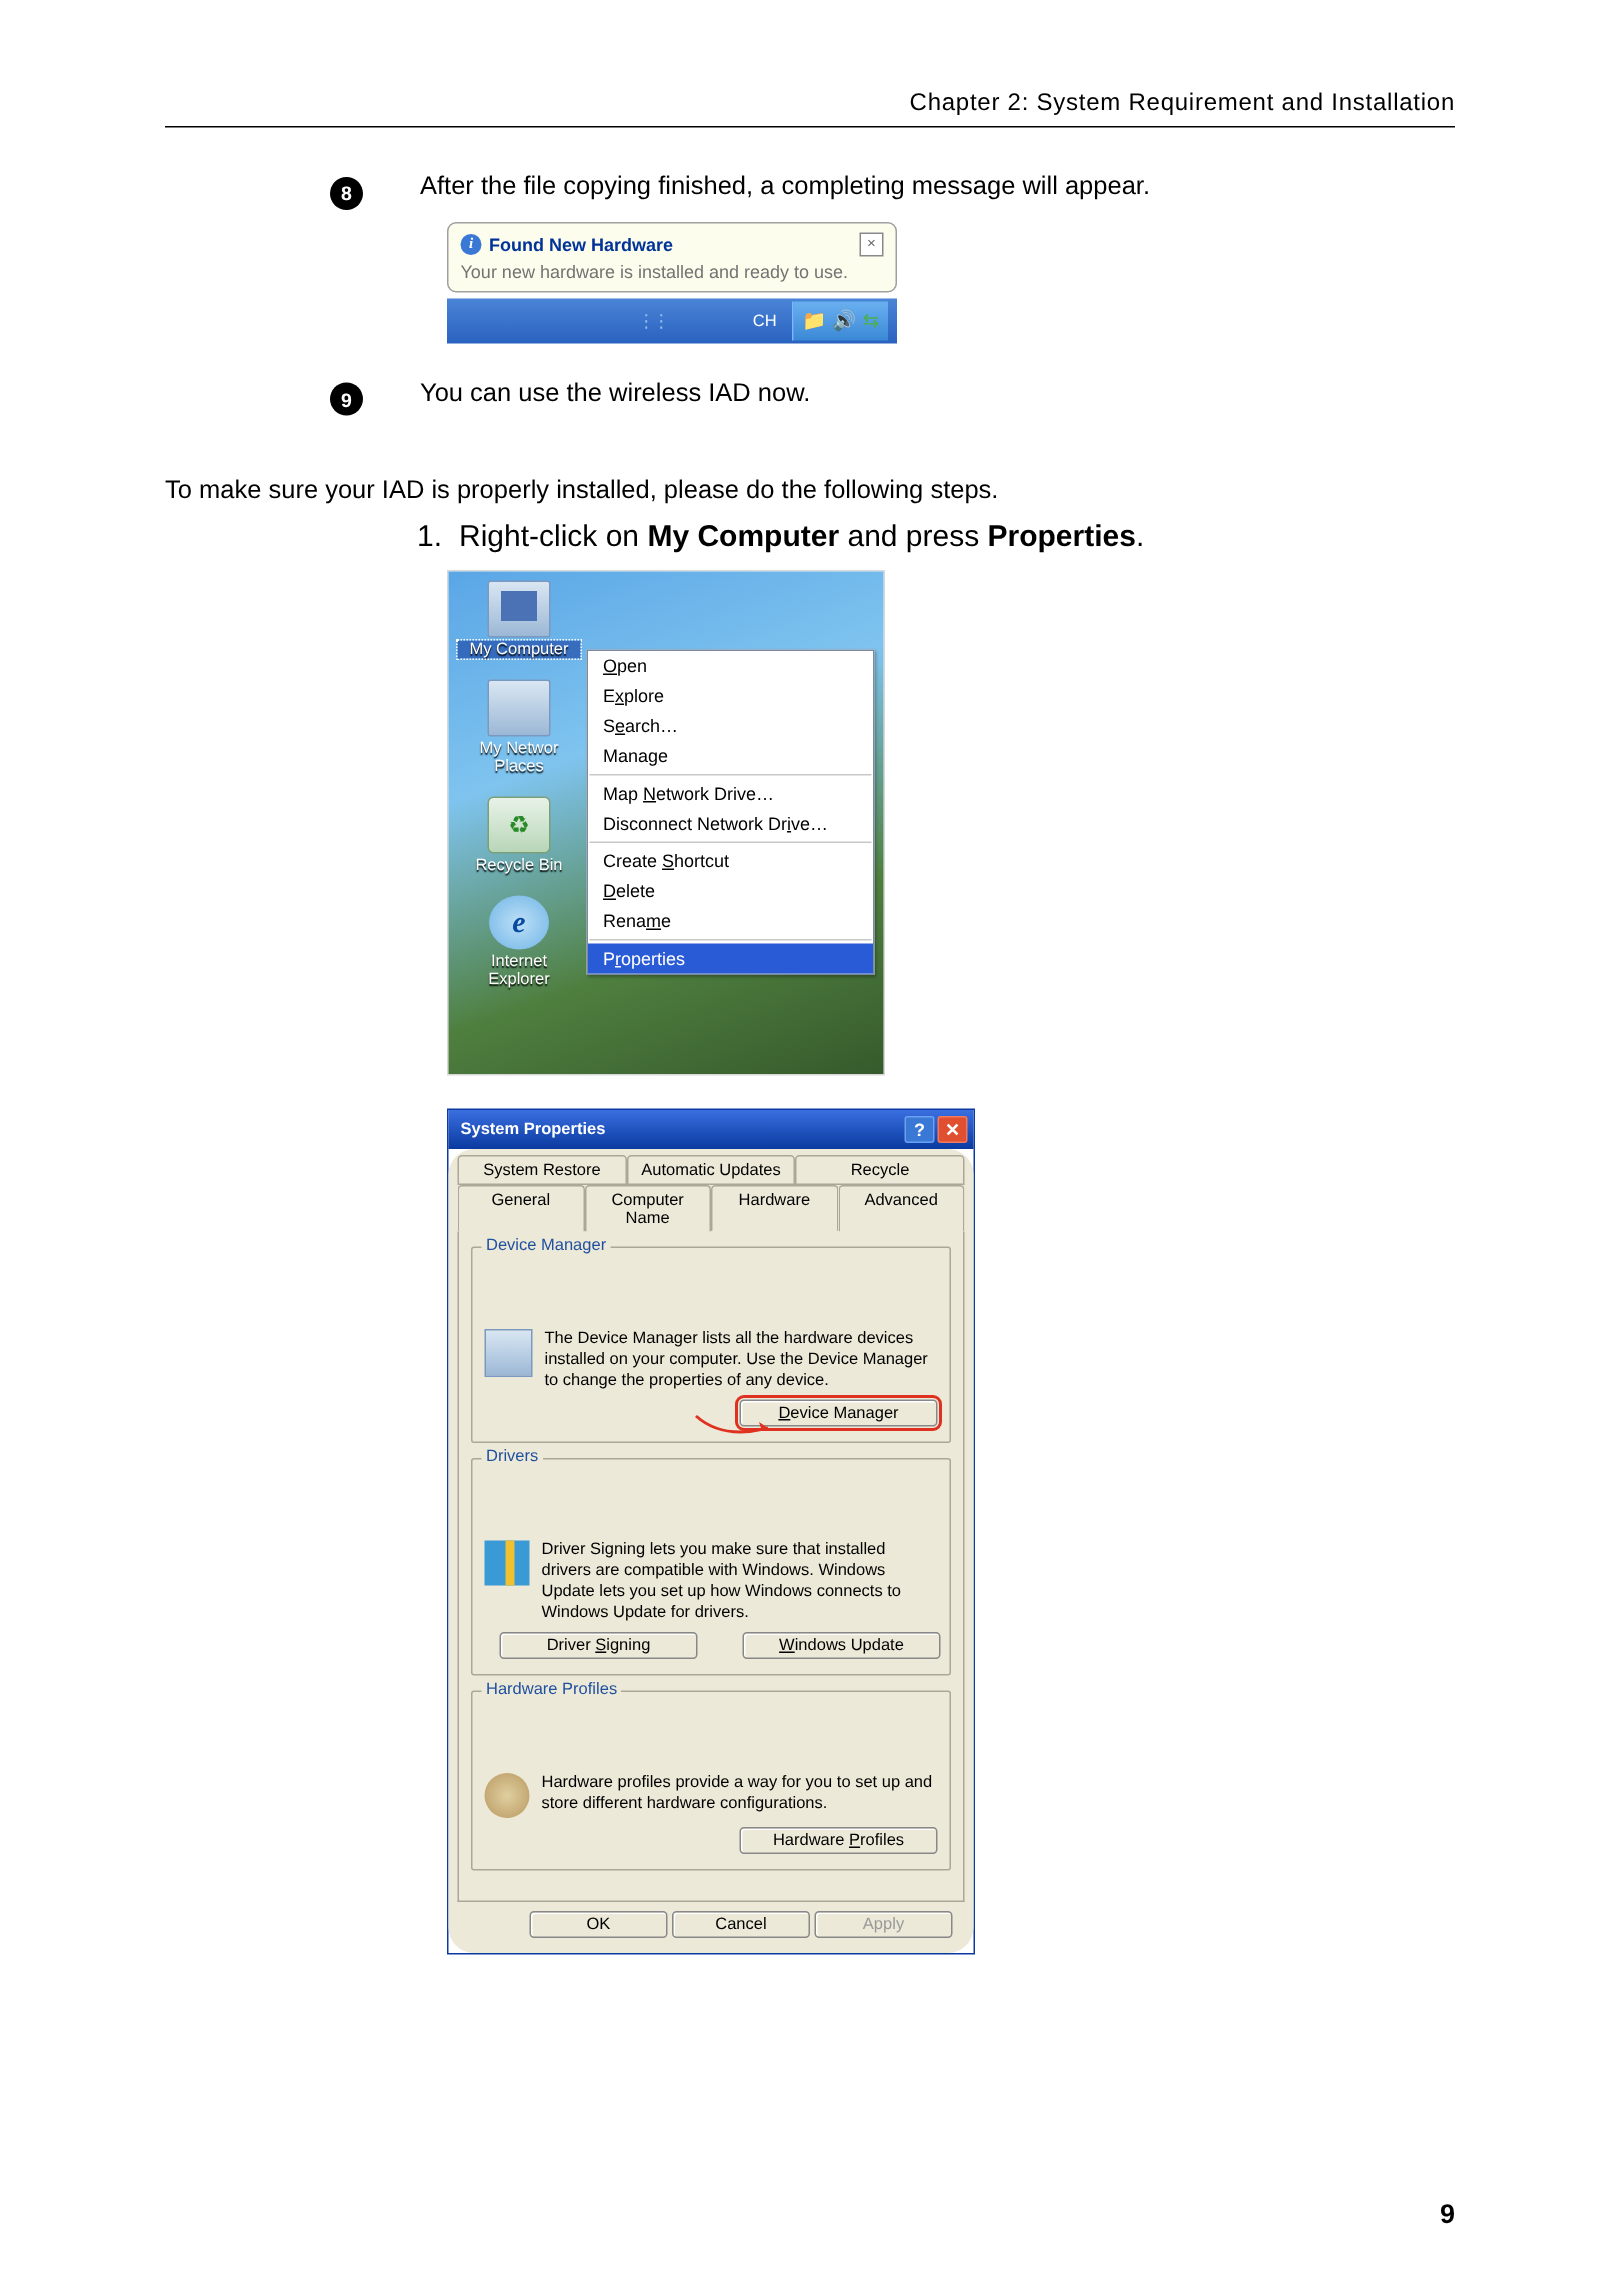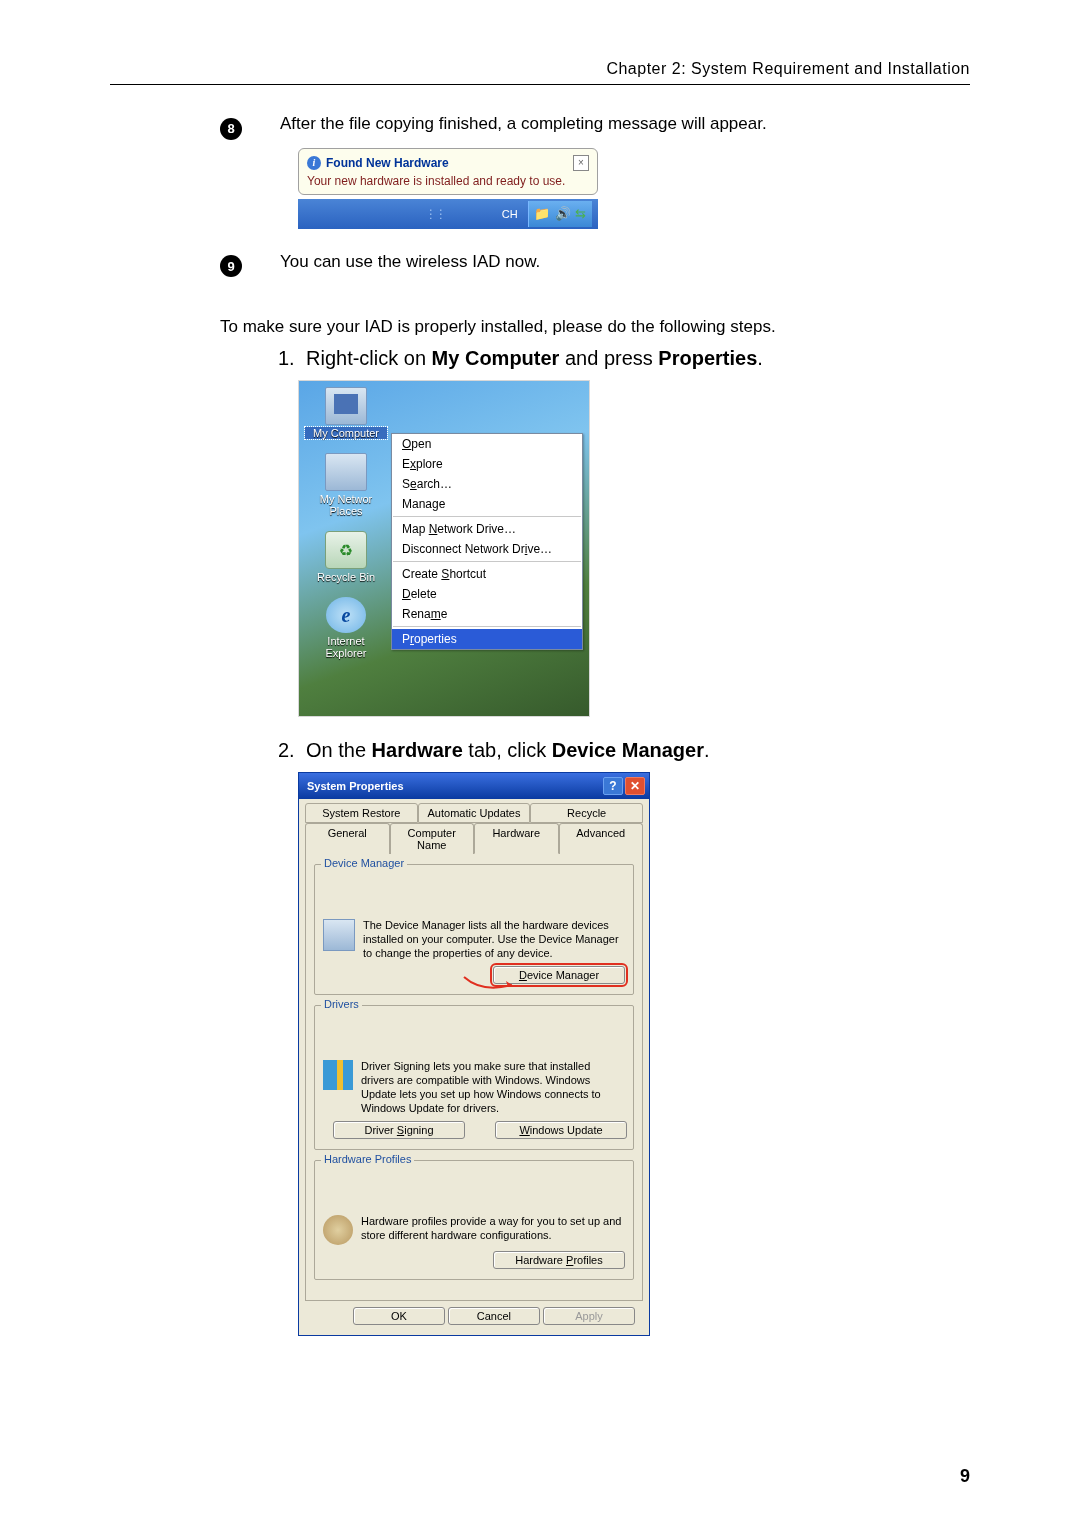--- a/index.html
+++ b/index.html
@@ -40,21 +40,21 @@
     border-radius:50%;
     background:#000;
     color:#fff;
     align-items:center;
     justify-content:center;
     font-weight:bold;
     font-size:13px;
   }
   .step-text { font-size: 17px; line-height: 1.35; }
   .indented-figure { margin-left: 188px; margin-top:6px; margin-bottom:22px; }
-  .body-text { font-size:17px; margin-left:110px; margin-top:40px; margin-bottom:10px; }
+  .body-text { font-size:17px; margin-top:40px; margin-bottom:10px; }
   .numlist { margin-left:168px; font-size:20px; margin-bottom:10px; }
   .numlist .n { display:inline-block; width:28px; }
   b { font-weight:bold; }
 
   
   .fig1 { width: 300px; font-size:12px; }
   .balloon {
     border:1px solid #a0a0a0;
     border-radius:6px;
     background:#fdfded;
@@ -68,21 +68,21 @@
     background:#3a78d6;color:#fff;
     display:inline-flex;align-items:center;justify-content:center;
     font-style:italic;font-weight:bold;font-size:10px;
     font-family:Georgia,serif;
   }
   .balloon .close {
     width:14px;height:14px;border:1px solid #888;
     display:flex;align-items:center;justify-content:center;
     font-size:10px;color:#666;background:#fff;
   }
-  .balloon .msg { margin-top:3px; color:#7f1d1d; }
+  .balloon .msg { margin-top:3px; color:#737373; }
   .tray {
     margin-top:4px;
     height:30px;
     background:linear-gradient(#4a84d6,#2a62c0);
     display:flex; align-items:center; justify-content:flex-end;
     padding:0 6px; gap:10px; position:relative;
   }
   .tray .grip { color:#9bbff0; letter-spacing:-2px; }
   .tray .ch { color:#fff; font-size:11px;padding-left:47px; }
   .tray .clock-area {
@@ -127,21 +127,21 @@
     background:linear-gradient(#3a6fe0,#0a3aa0);
     color:#fff; display:flex; align-items:center; justify-content:space-between;
     padding:4px 4px 4px 8px; font-weight:bold;
   }
   .tb-btn {
     width:18px;height:16px;display:inline-flex;align-items:center;justify-content:center;
     font-size:12px;font-weight:bold;border-radius:2px;margin-left:2px;
   }
   .tb-help{background:#3a78d6;color:#fff;border:1px solid #6aa0f0;}
   .tb-close{background:#e05030;color:#fff;border:1px solid #f07a60;}
-  .dlg-body { background:#ece9d8; padding:4px 6px 8px;}
+  .dlg-body { background:#ece9d8; padding:4px 6px 8px;border-radius:17px;}
   .tabstrip { display:flex; flex-wrap:wrap; }
   .tabstrip .row { display:flex; width:100%; }
   .tabstrip .tab {
     flex:1; text-align:center; padding:3px 4px;
     border:1px solid #aca899; background:#ece9d8;
     border-bottom:none; position:relative;
   }
   .tabstrip .row.top .tab { border-bottom:1px solid #aca899; border-top-left-radius:3px; border-top-right-radius:3px;}
   .tabstrip .row.bot .tab { border-top-left-radius:3px; border-top-right-radius:3px;}
   .tabstrip .tab.active { background:#ece9d8; border-bottom:1px solid #ece9d8; z-index:2;}
@@ -249,23 +249,20 @@
         <div class="sep"></div>
         <div class="mi">Create <u>S</u>hortcut</div>
         <div class="mi"><u>D</u>elete</div>
         <div class="mi">Rena<u>m</u>e</div>
         <div class="sep"></div>
         <div class="mi sel">P<u>r</u>operties</div>
       </div>
     </div>
   </div>
 
-  <div class="numlist">
-    <span class="n">2.</span><span>On the </span><b>Hardware</b><span> tab, click </span><b>Device Manager</b><span>.</span>
-  </div>
 
   <div class="indented-figure fig3">
     <div class="titlebar">
       <span>System Properties</span>
       <span>
         <span class="tb-btn tb-help">?</span><span class="tb-btn tb-close">✕</span>
       </span>
     </div>
     <div class="dlg-body">
       <div class="tabstrip">

